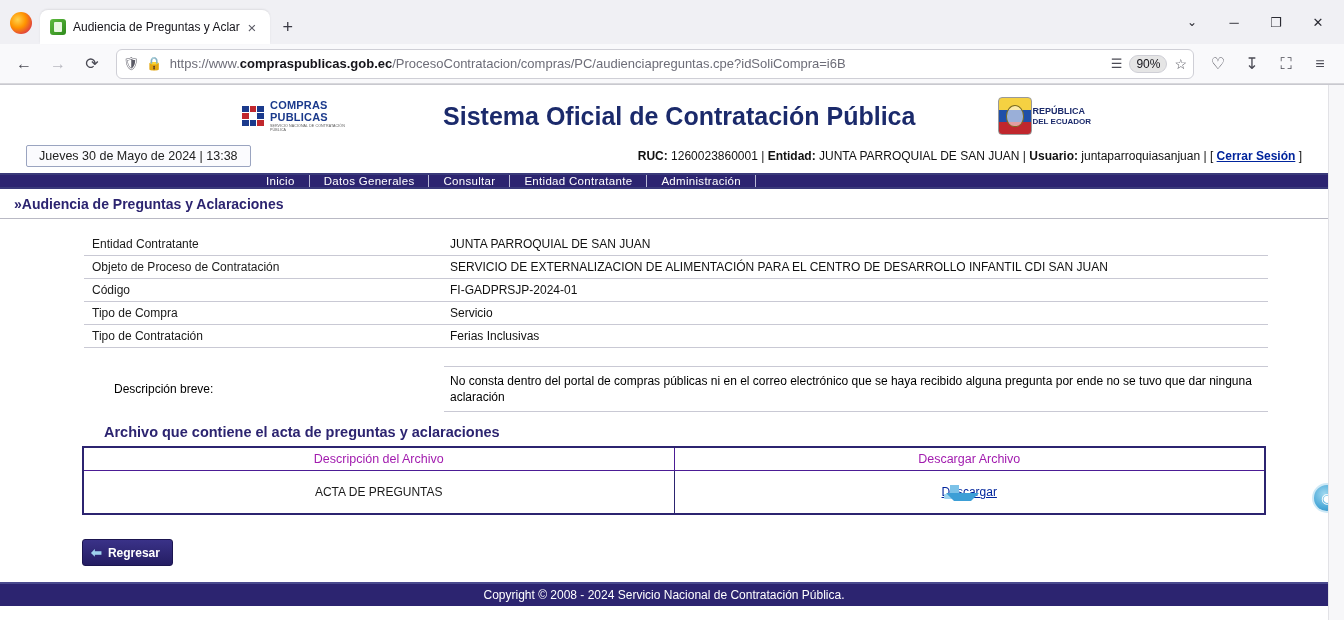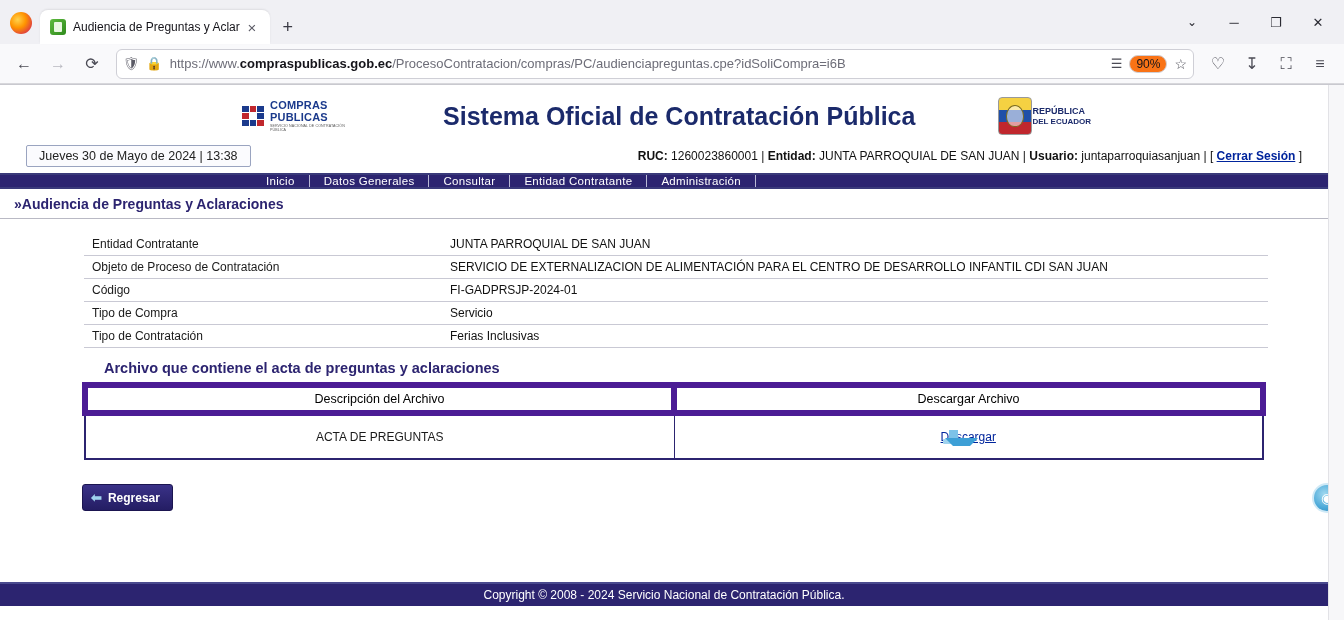--- a/index.html
+++ b/index.html
@@ -89,21 +89,21 @@
     overflow: hidden;
   }
   .shield-ic, .lock-ic { font-size: 13px; color: #5b5b66; flex: none; }
   .url-text {
     flex: 1; font-size: 13px; color: #6d6d78; white-space: nowrap; overflow: hidden;
   }
   .url-text b { color: #15141a; font-weight: 700; }
   .reader-ic { font-size: 13px; color:#4b4b55; flex:none; }
   .zoom-pill {
     font-size: 12px; color: #15141a; padding: 1px 6px; border-radius: 10px;
-    border: 1px solid #cfcfd6; background:#f97316; flex:none;
+    border: 1px solid #cfcfd6; background:#e5e5e5; flex:none;
   }
   .star-ic { font-size: 14px; color:#4b4b55; flex:none; }
   .nav-right { display: flex; align-items: center; gap: 2px; }
 
   
   .viewport {
     flex: 1; background: #ffffff; overflow: hidden; position: relative;
     border-top: 1px solid #c9c9cf;
   }
   .page { width: 1328px; }
@@ -198,22 +198,22 @@
     font-size: 14.5px; font-weight: 700; color: #2c2470;
     margin: 12px 0 6px 104px;
   }
 
   table.files {
     width: 1184px; margin-left: 82px;
     border-collapse: collapse;
     border: 2px solid #2c2470;
   }
   table.files th {
-    font-size: 12.5px; font-weight: 400; color: #000000;
-    padding: 4px 0; border: 6px solid #4c1d95; background:#ffffff;
+    font-size: 12.5px; font-weight: 400; color: #a21caf;
+    padding: 4px 0; border: 1px solid #4c1d95; background:#ffffff;
   }
   table.files td {
     font-size: 12px; color: #1a1a1a; text-align: center;
     padding: 14px 16px; border: 1px solid #2c2470; background:#ffffff;
   }
   .dl-ic {
     width: 26px; height: 22px; margin: 0 auto 2px auto; position: relative;
   }
   .dl-ic::before{
     content:""; position:absolute; left:8px; top:0; width:9px;height:9px;background:#7cc2e8;
@@ -384,20 +384,30 @@
             <td class="lbl">Tipo de Compra</td>
             <td class="val">Servicio</td>
           </tr>
           <tr>
             <td class="lbl">Tipo de Contratación</td>
             <td class="val">Ferias Inclusivas</td>
           </tr>
         </tbody>
           </table>
 
+        <div class="desc-wrap">
+          <table class="desc">
+            <tbody>
+                <tr>
+              <td class="lbl">Descripción breve:</td>
+              <td class="val">No consta dentro del portal de compras públicas ni en el correo electrónico que se haya recibido alguna pregunta por ende no se tuvo que dar ninguna aclaración</td>
+            </tr>
+          </tbody>
+            </table>
+        </div>
 
         <div class="sec-title">Archivo que contiene el acta de preguntas y aclaraciones</div>
 
         <table class="files">
           <tbody>
               <tr>
             <th style="width:50%">Descripción del Archivo</th>
             <th style="width:50%">Descargar Archivo</th>
           </tr>
           <tr>

